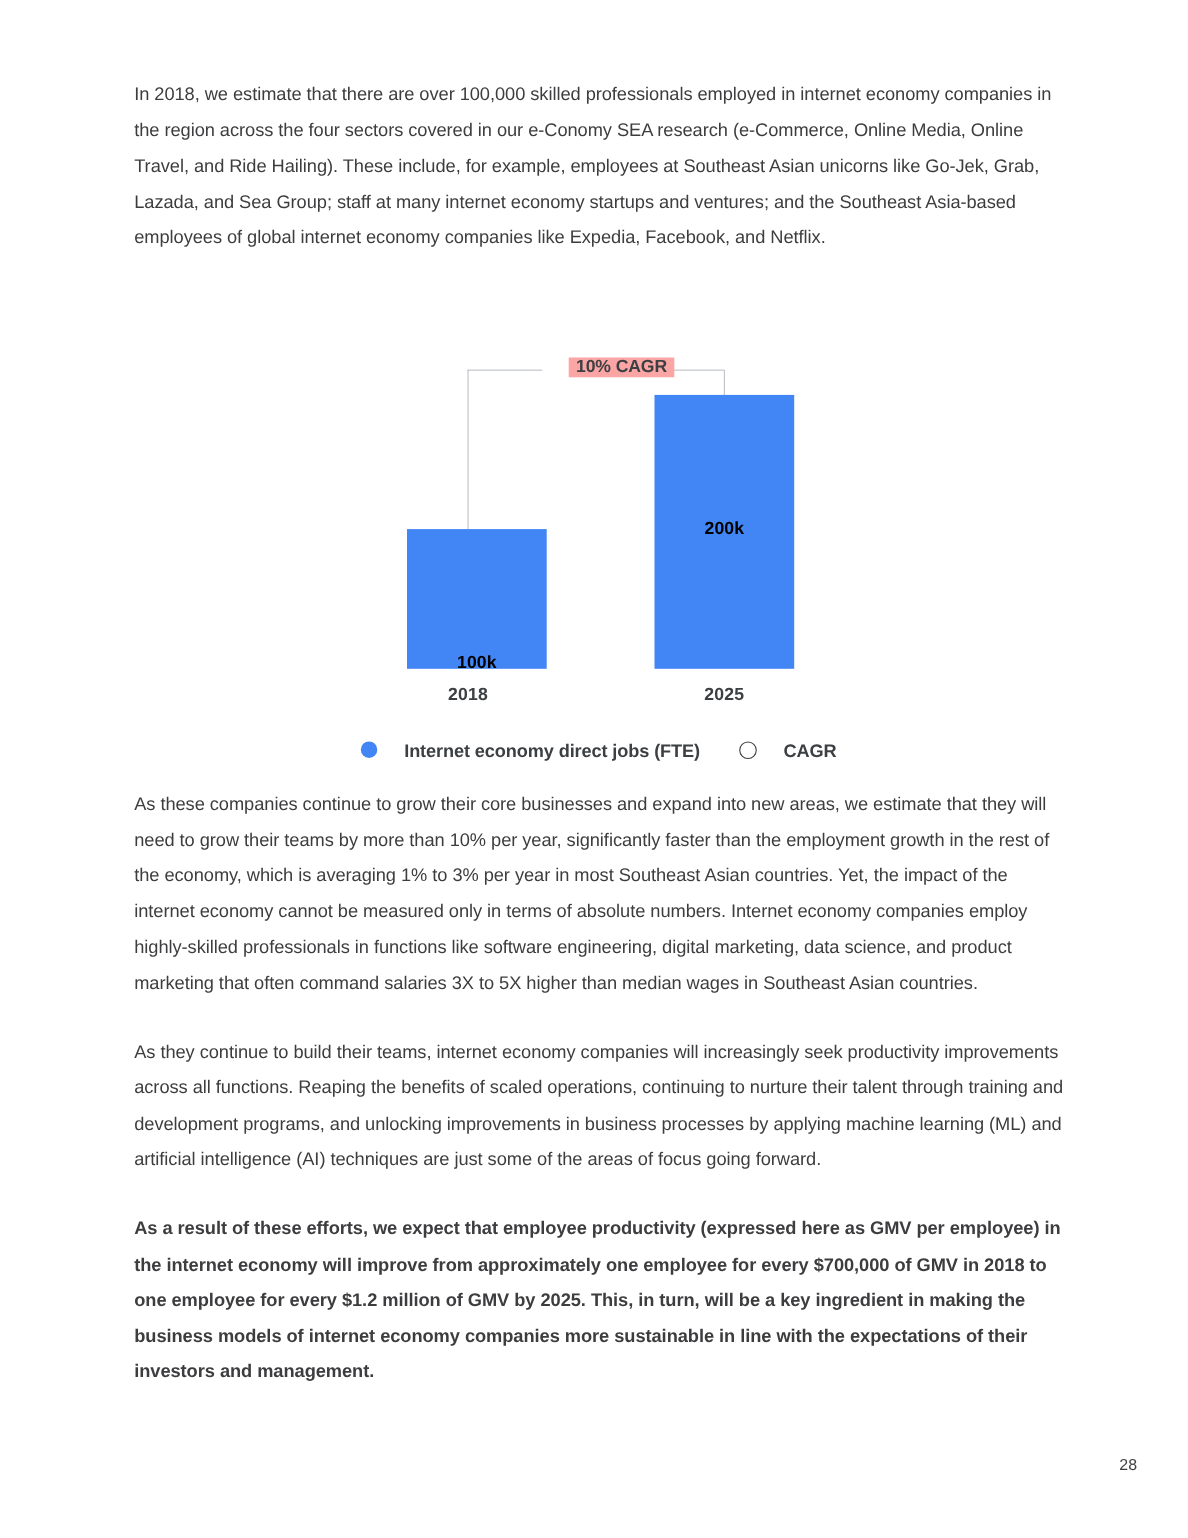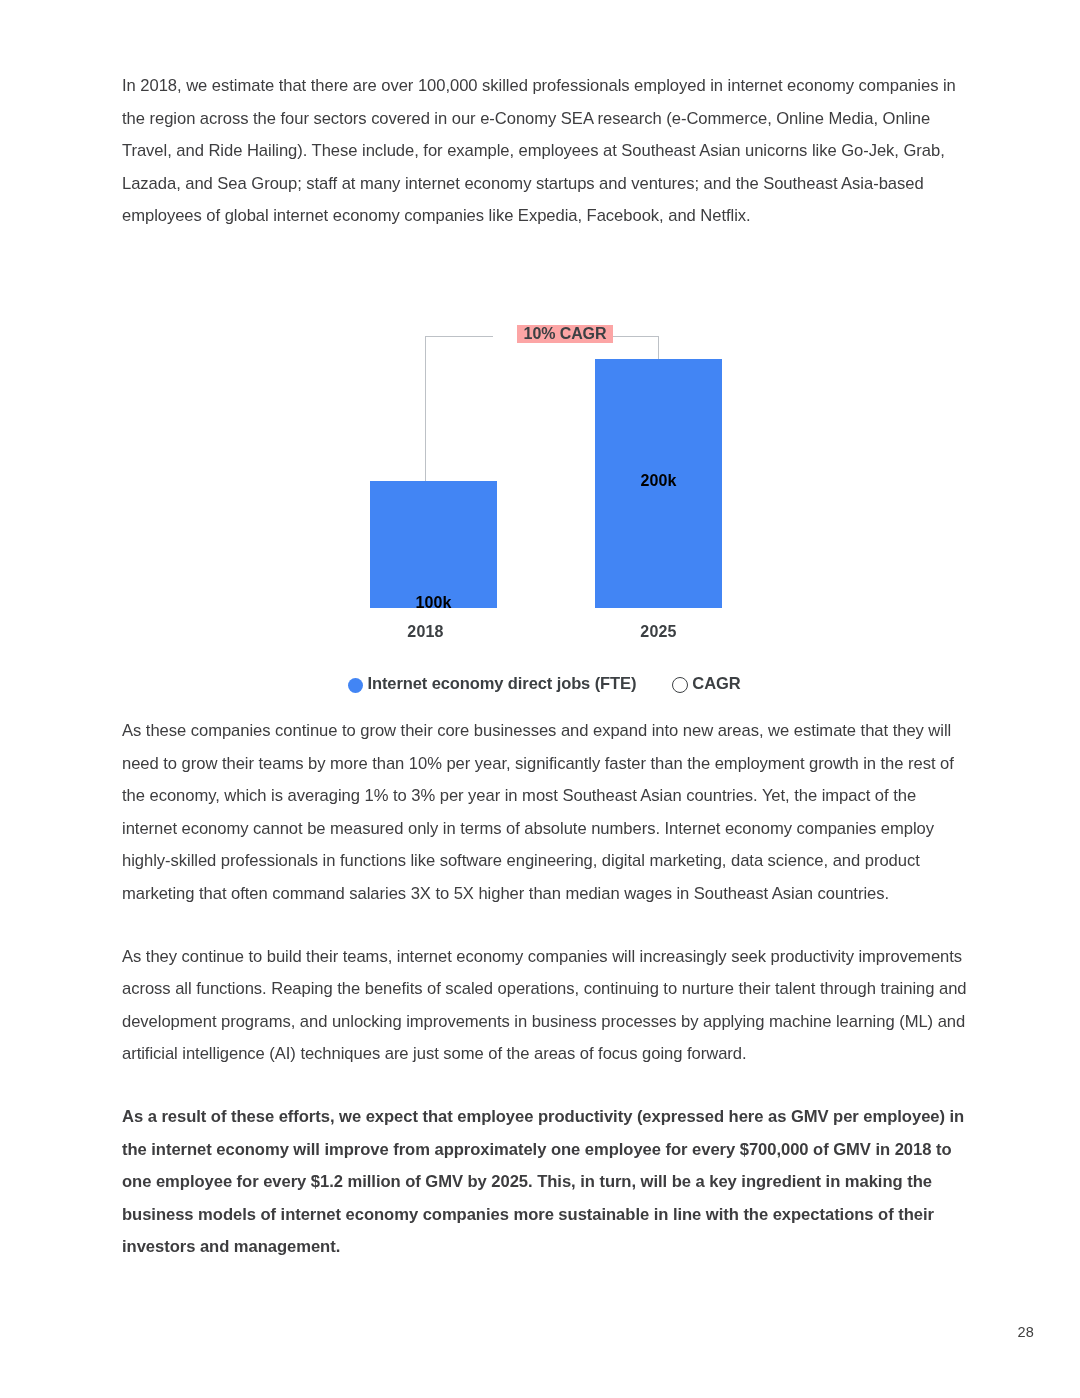--- a/index.html
+++ b/index.html
@@ -146,22 +146,22 @@
     bottom: 0;
     left: 0;
     width: 845px;
     display: flex;
     justify-content: center;
     align-items: center;
     gap: 36px;
   }
   .legend-item {
     display: flex;
-    align-items: flex-end;
-    gap: 4px;
+    align-items: flex-start;
+    gap: 24px;
   }
   .legend-text {
     font-size: 16.5px;
     font-weight: 700;
     color: #3c4043;
     letter-spacing: -0.1px;
   }
   .dot-filled {
     width: 15px;
     height: 15px;

